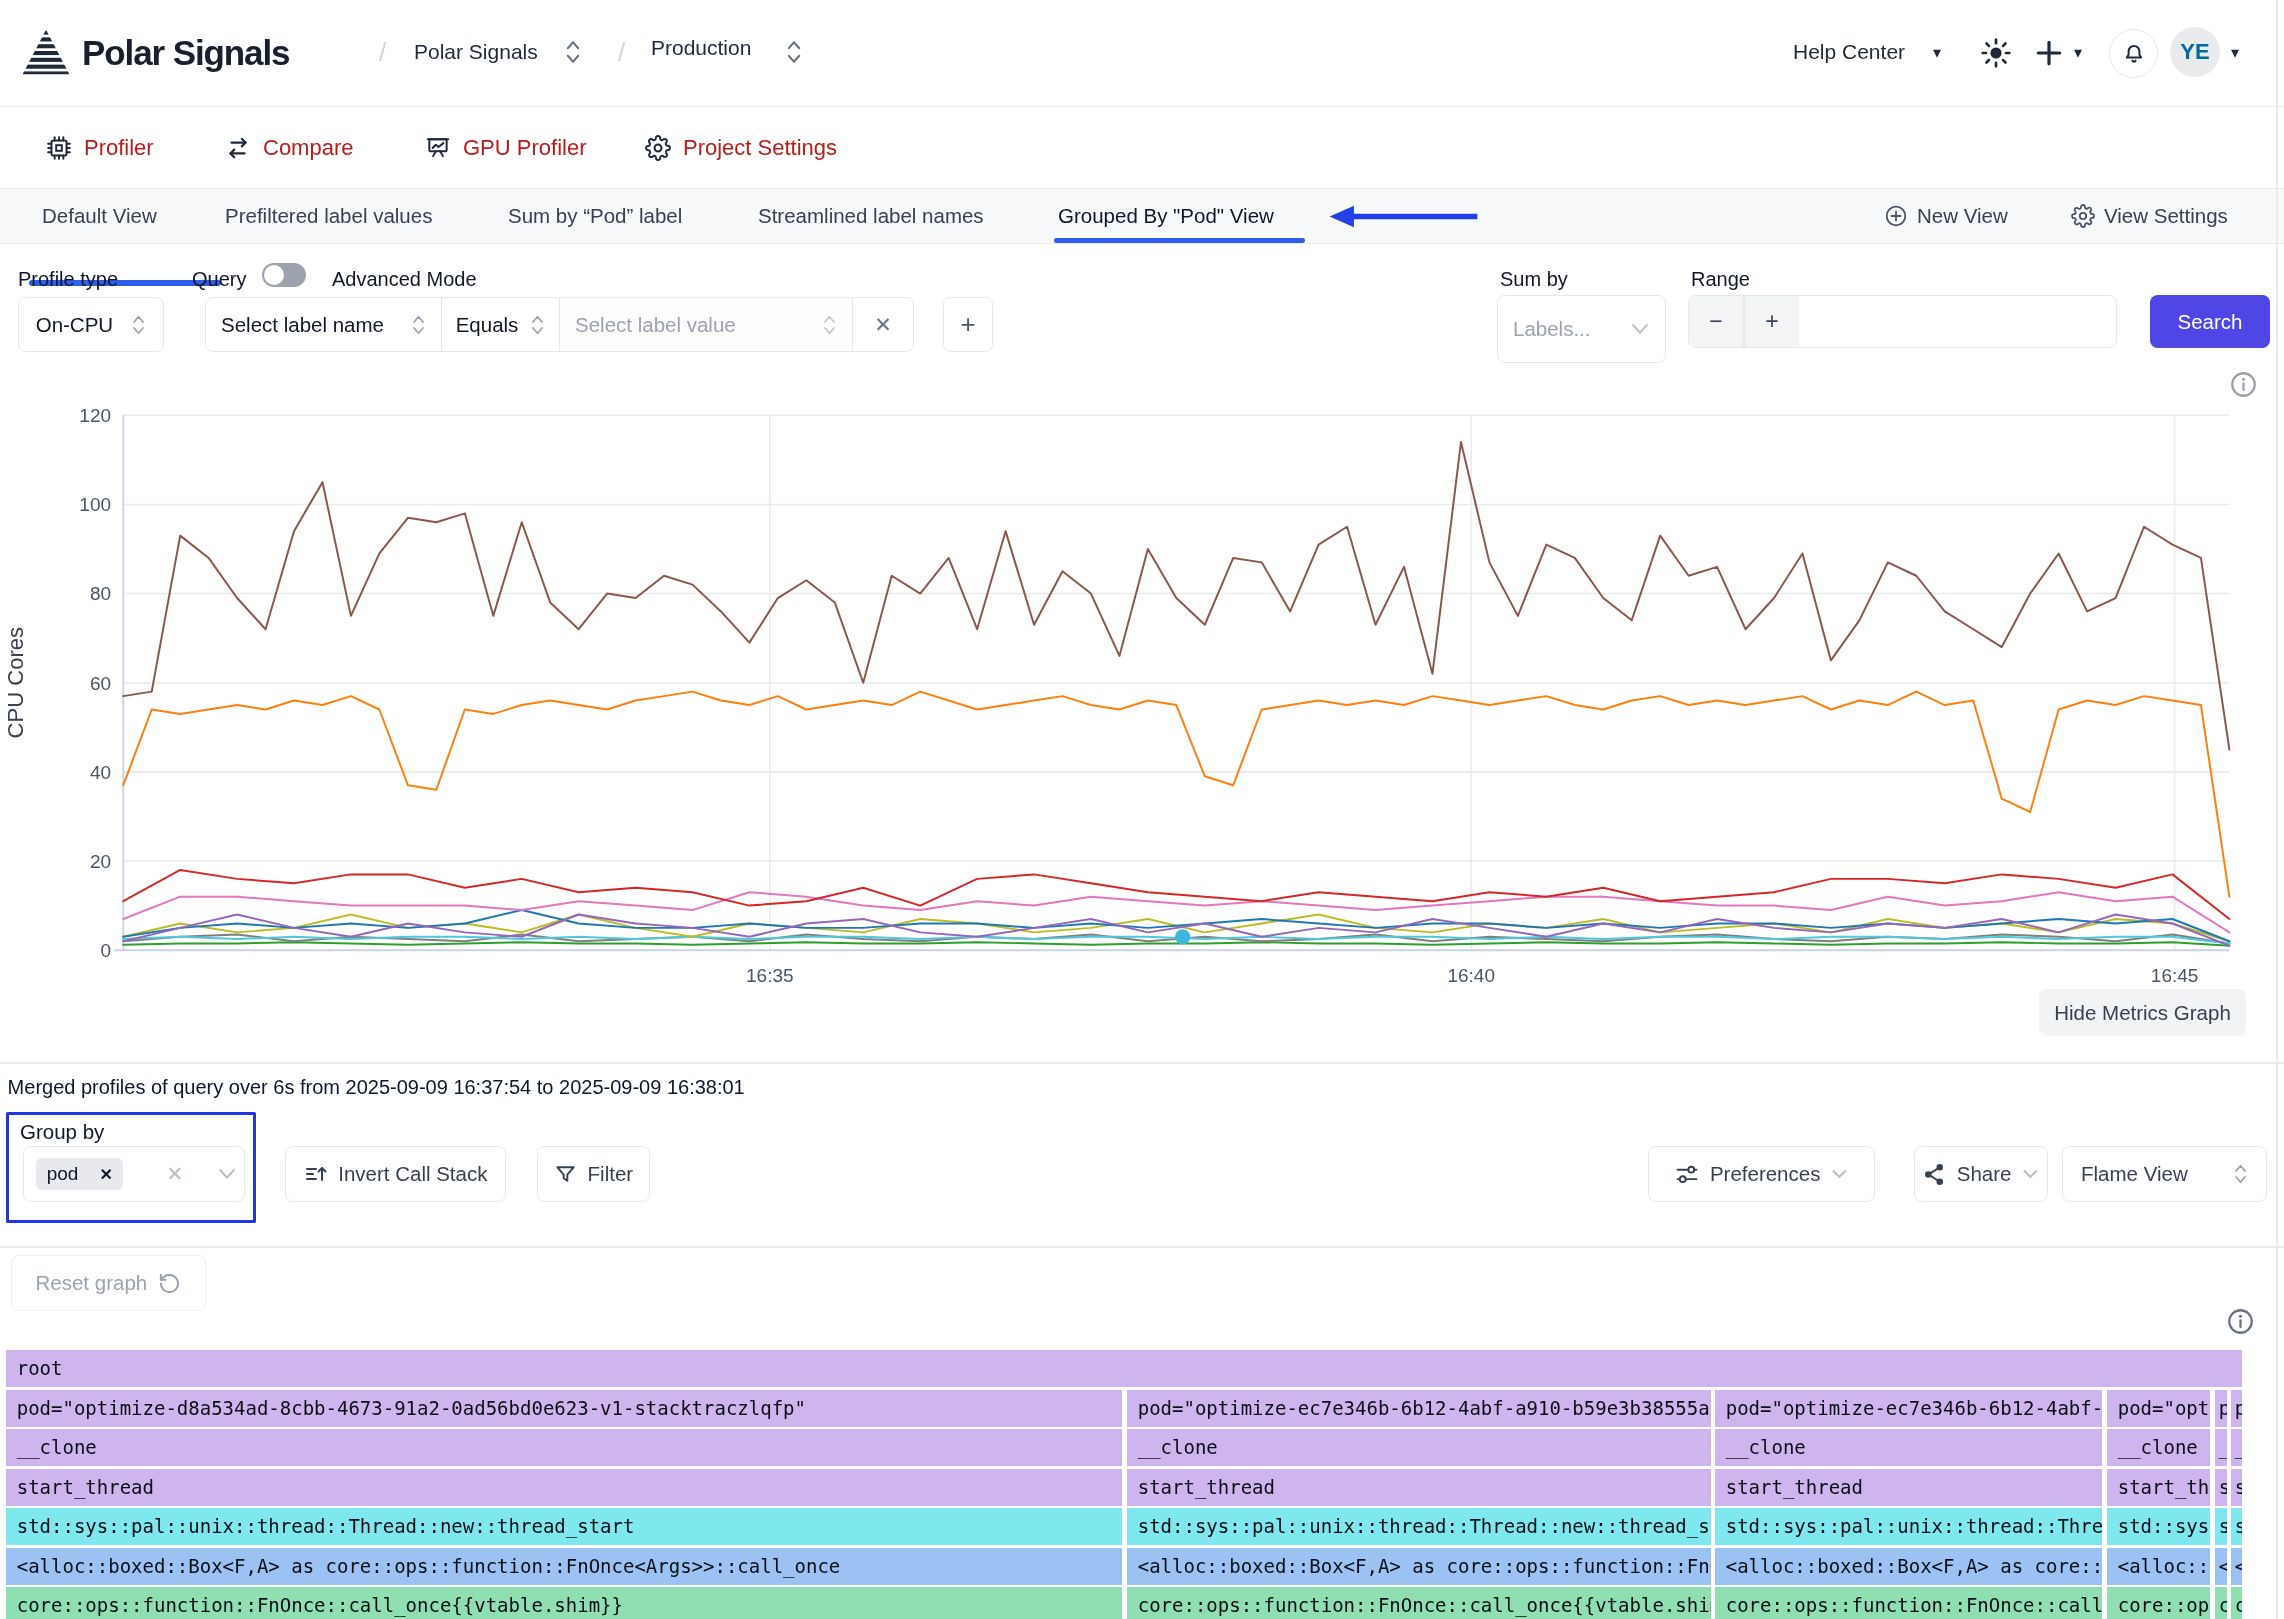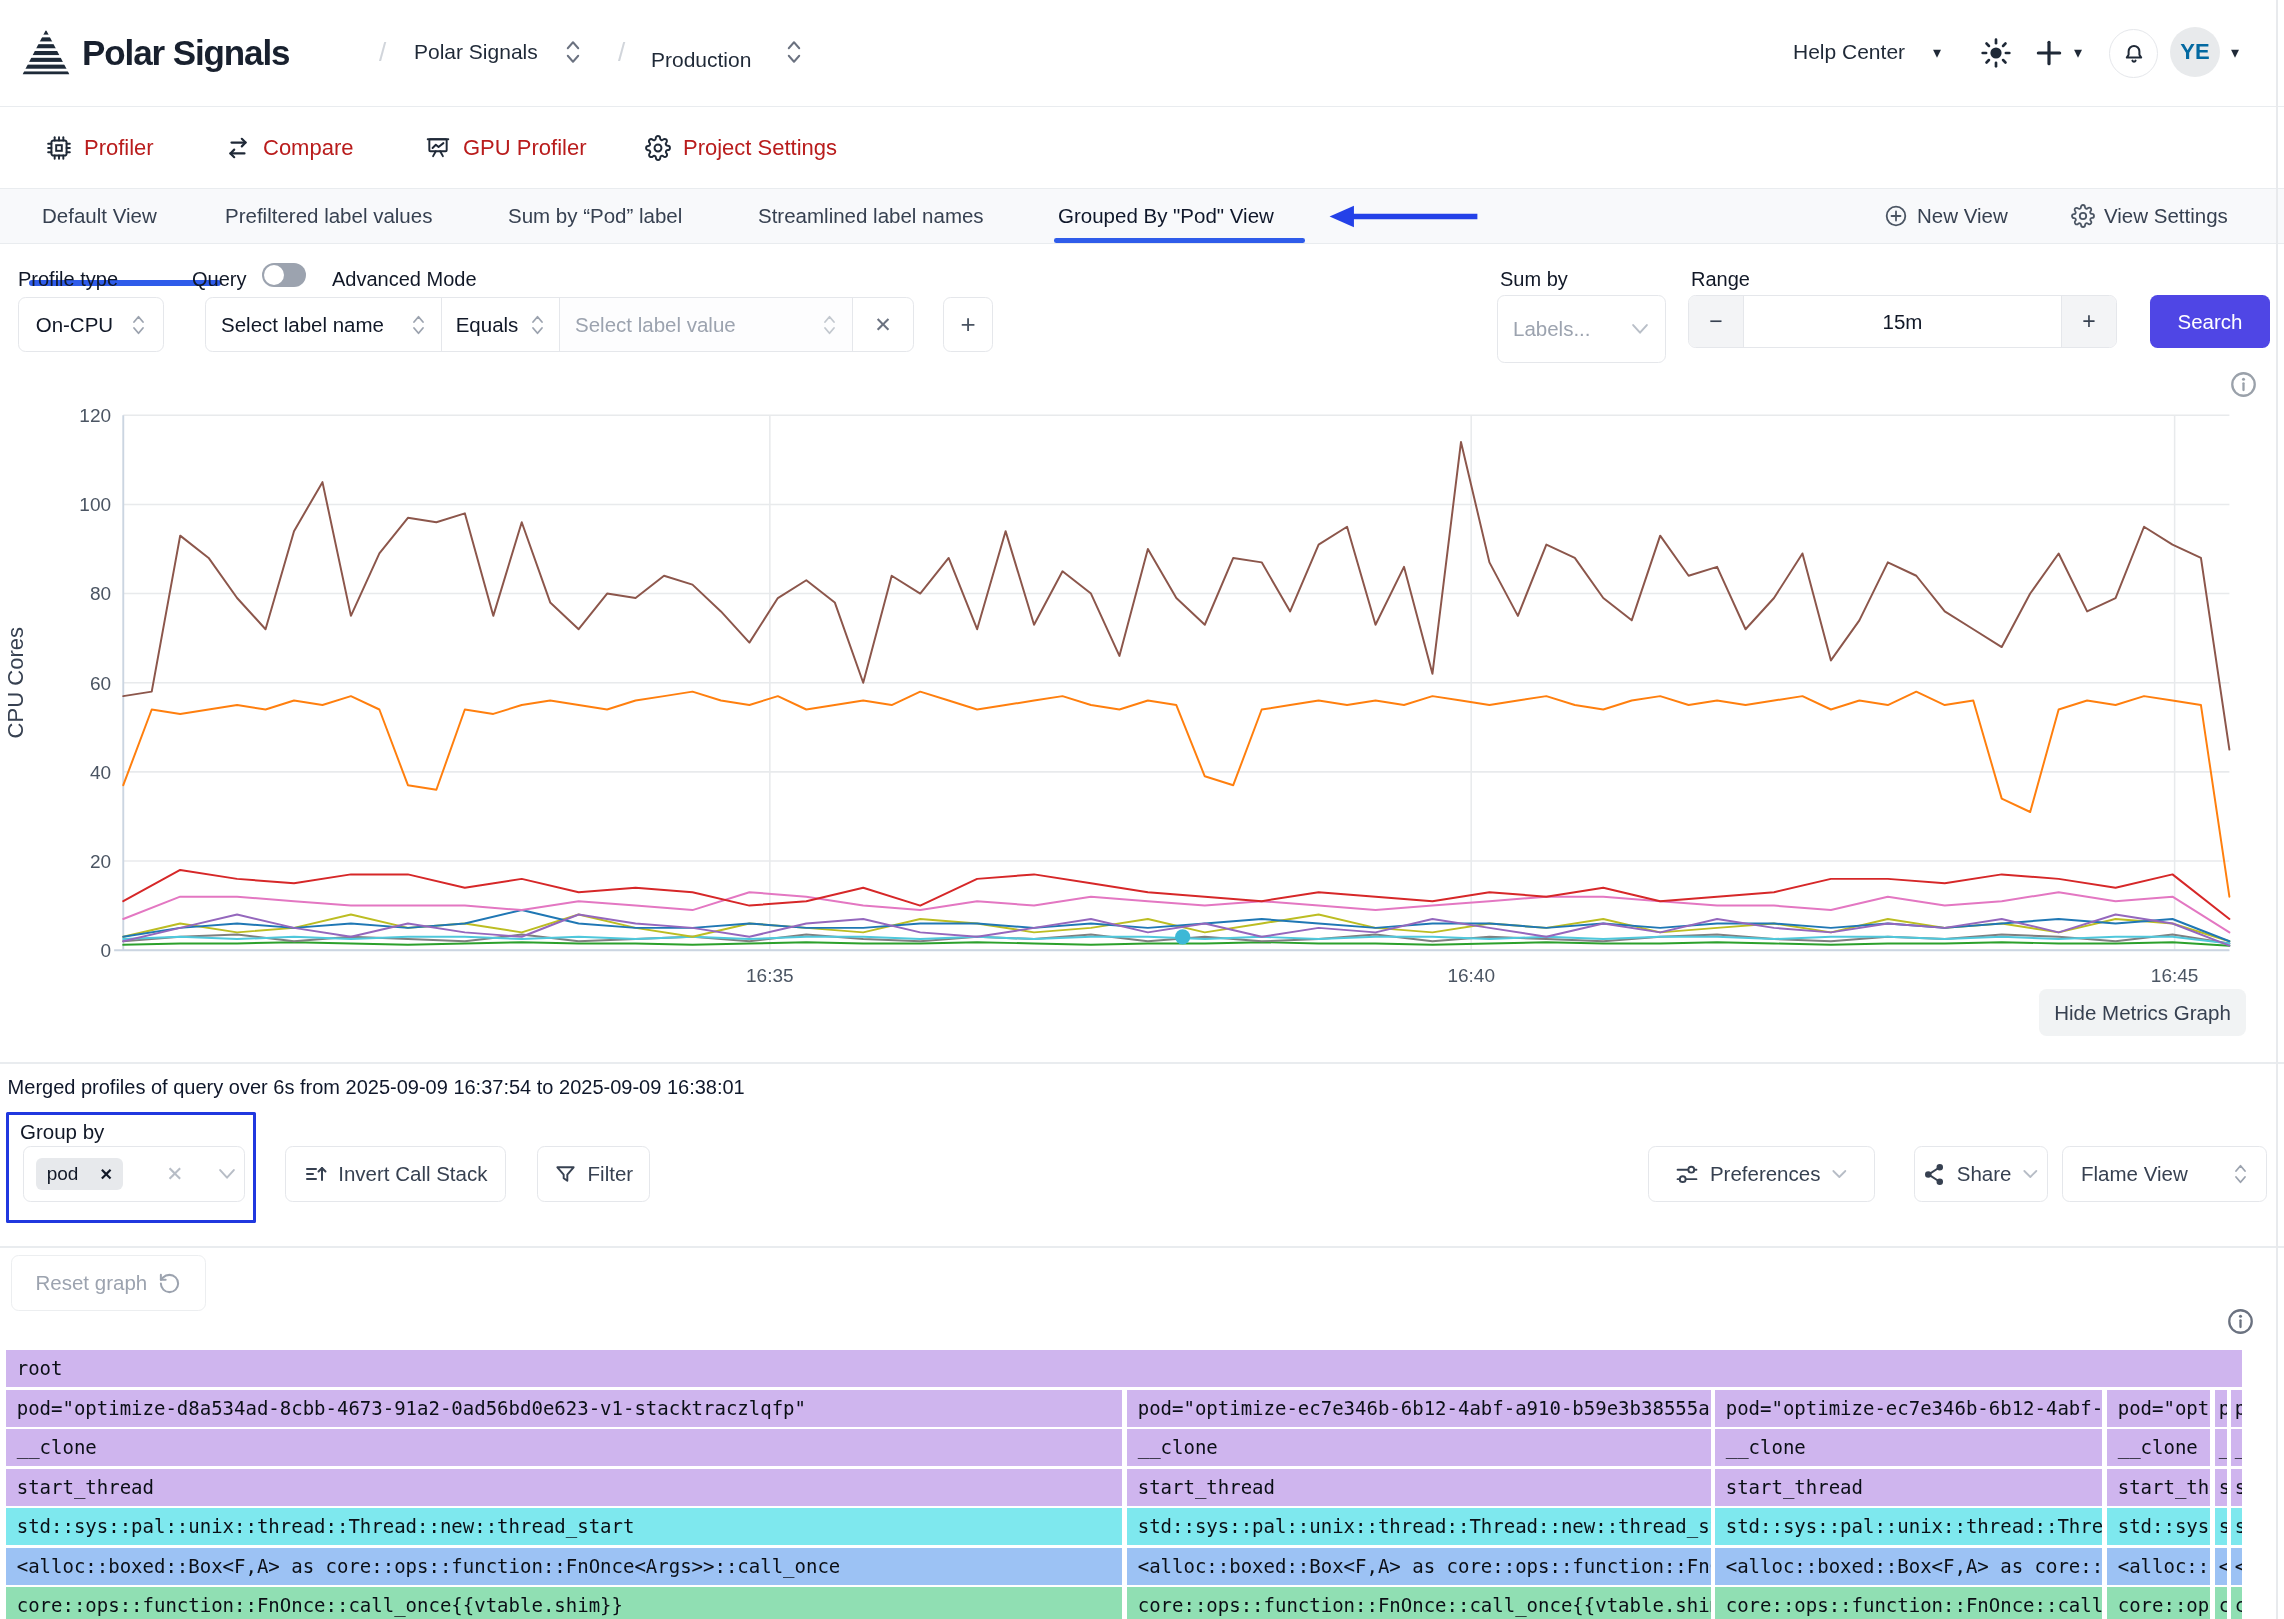--- a/index.html
+++ b/index.html
@@ -85,21 +85,21 @@
 
     <span class="abs crumb-slash" style="left:379px; top:37px;">/</span>
     <span class="abs crumb" style="left:414px; top:40px;">Polar Signals</span>
     <span class="abs icon" style="left:563px; top:37px;">
       <svg width="20" height="30" viewBox="0 0 26 40" fill="none" stroke="#6b7280" stroke-width="2.6" stroke-linecap="round" stroke-linejoin="round">
         <polyline points="6,15 13,7 20,15"></polyline>
           <polyline points="6,25 13,33 20,25"></polyline>
       </svg>
     </span>
     <span class="abs crumb-slash" style="left:618px; top:37px;">/</span>
-    <span class="abs crumb" style="left:651px; top:48px;">Production</span>
+    <span class="abs crumb" style="left:651px; top:36px;">Production</span>
     <span class="abs icon" style="left:784px; top:37px;">
       <svg width="20" height="30" viewBox="0 0 26 40" fill="none" stroke="#6b7280" stroke-width="2.6" stroke-linecap="round" stroke-linejoin="round">
         <polyline points="6,15 13,7 20,15"></polyline>
           <polyline points="6,25 13,33 20,25"></polyline>
       </svg>
     </span>
 
     <span class="abs hdr-link" style="left:1793px; top:40px;">Help Center</span>
     <span class="abs caret" style="left:1933px; top:43px;">▾</span>
     <span class="abs icon" style="left:1980px; top:37px;">
@@ -293,23 +293,20 @@
       <svg width="20" height="13.7" viewBox="0 0 26 18" fill="none" stroke="#b9bfc8" stroke-width="2.6" stroke-linecap="round" stroke-linejoin="round">
           <polyline points="4,4 13,14 22,4"></polyline>
         </svg>
     </span>
   </div>
 
   <span class="abs lbl" style="left:1691px; top:268px;">Range</span>
   <div class="select-box" style="left:1688px; top:295px; width:429px; height:53px; padding:0; overflow:hidden;">
     <div style="width:55px; height:100%; background:#f3f4f6; display:flex; align-items:center; justify-content:center; font-size:23px; color:#374151; border-right:1.5px solid #e5e7eb;">
       <span>−</span>
-    </div>
-    <div style="flex:1; height:100%; display:flex; align-items:center; justify-content:center; background:#fff;">
-      <span>15m</span>
     </div>
     <div style="width:55px; height:100%; background:#f3f4f6; display:flex; align-items:center; justify-content:center; font-size:23px; color:#374151; border-left:1.5px solid #e5e7eb;">
       <span>+</span>
     </div>
   </div>
   <div class="btn btn-primary" style="left:2150px; top:295px; width:120px; height:53px;">
     <span>Search</span>
   </div>
 
   <span class="abs icon" style="left:2229px; top:370px;">

